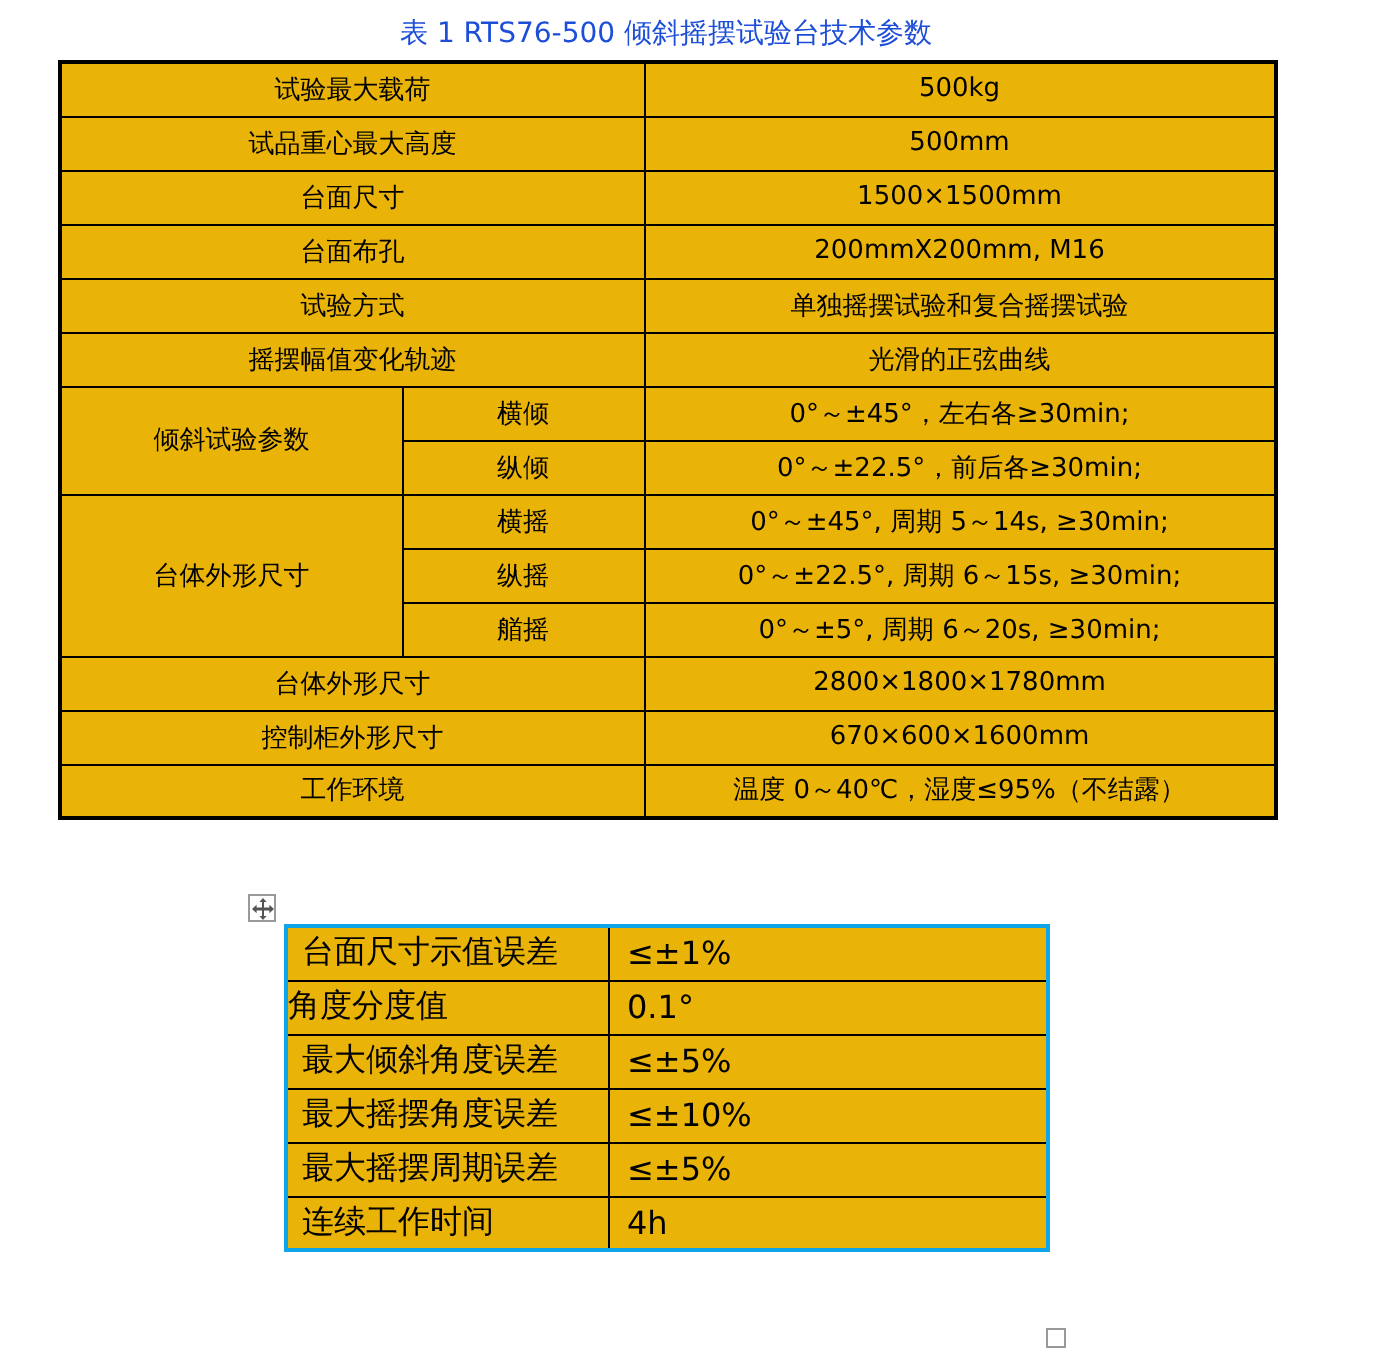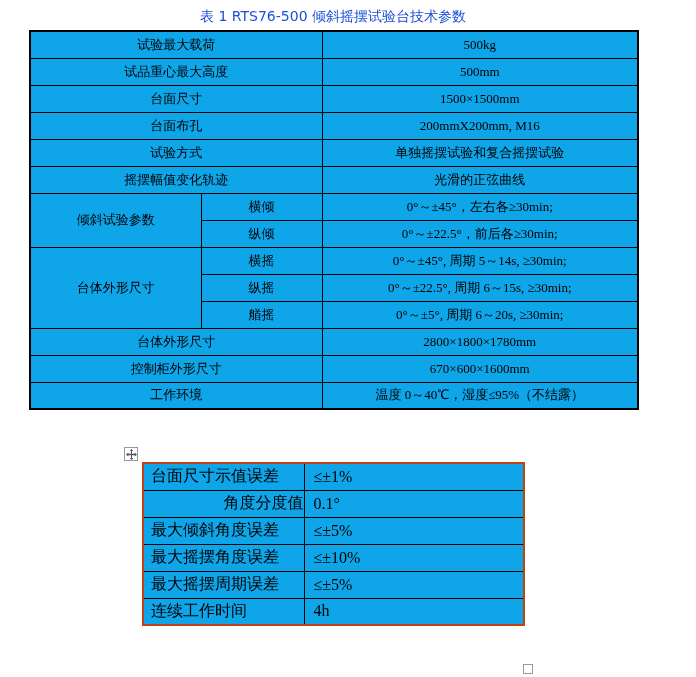--- a/index.html
+++ b/index.html
@@ -15,45 +15,45 @@
   .tbl-title {
     position:absolute;
     text-align:center;
     font-size:14px;
     color:#1d4ed8;
     white-space:nowrap;
   }
   .t1-title { left:29px; top:8px;  width:608px; }
   .t2-title { left:142px; top:445px; width:381px;margin-top:33px; }
 
-  table { position:absolute; border-collapse:collapse; table-layout:fixed; background:#0ea5e9;font-family:Liberation Serif, serif; }
+  table { position:absolute; border-collapse:collapse; table-layout:fixed; background:#eab308; }
 
   .t1 { left:29px; top:30px; width:608px; border:2px solid #000; }
   .t1 tr { height:27px; }
   .t1 td {
     border:1px solid #000;
     font-size:13px;
     text-align:center;
     vertical-align:middle;
     padding:0 4px;
     overflow:hidden;
     white-space:nowrap;
   }
 
-  .t2 { left:142px; top:462px; width:381px; border:2px solid #c2410c; }
+  .t2 { left:142px; top:462px; width:381px; border:2px solid #0ea5e9; }
   .t2 tr { height:27px; }
   .t2 td {
     border:1px solid #000;
     font-size:16px;
     vertical-align:middle;
     overflow:hidden;
     white-space:nowrap;
   }
   .t2 td.lbl { text-align:left; padding-left:7px; }
-  .t2 td.lbl.center { text-align:right; padding-left:12px; }
+  .t2 td.lbl.center { text-align:left; padding-left:0; }
   .t2 td.val { text-align:left; padding-left:9px; }
 
   .handle-move {
     position:absolute;
     left:124px; top:447px;
     width:14px; height:14px;
     border:1px solid #999;
     background:#ffffff;
     display:flex; align-items:center; justify-content:center;
     cursor:move;

